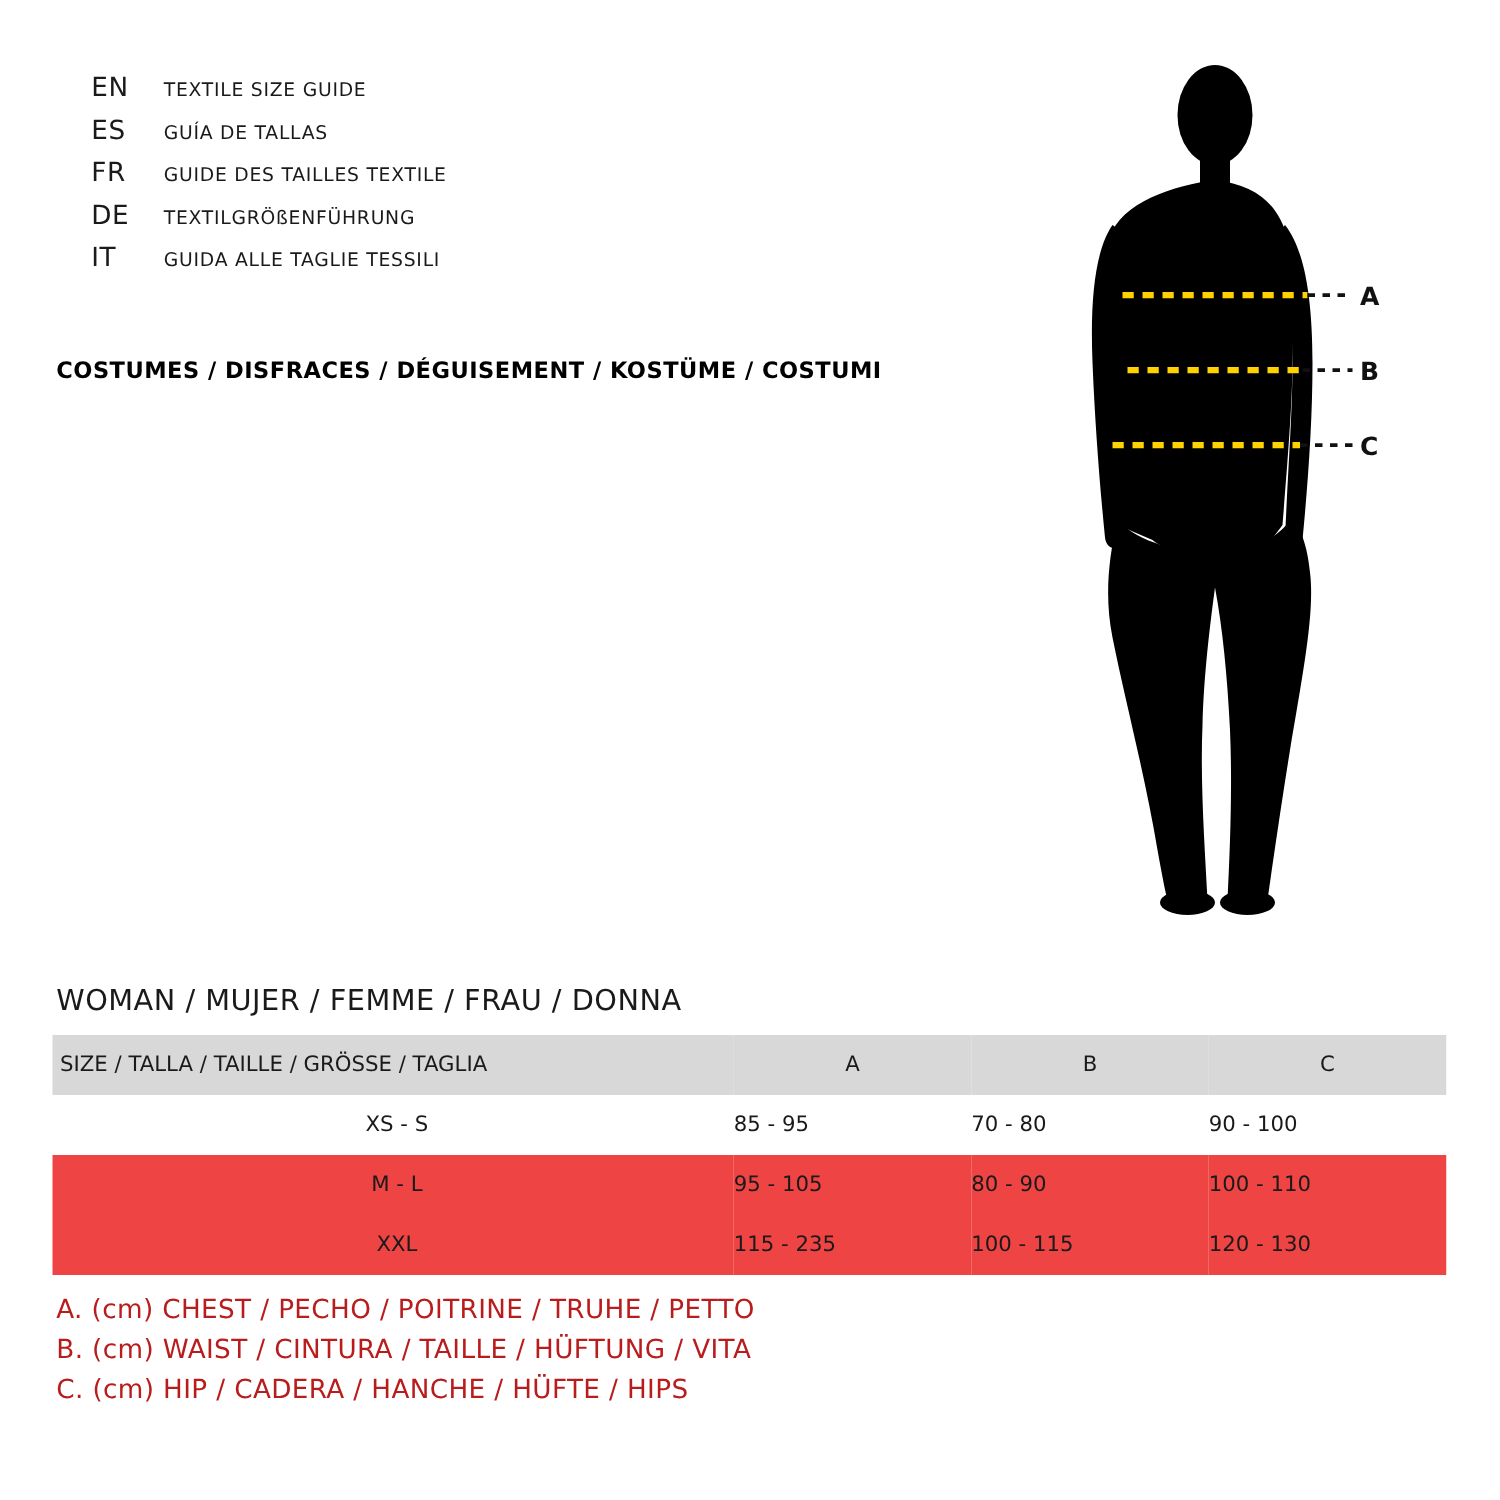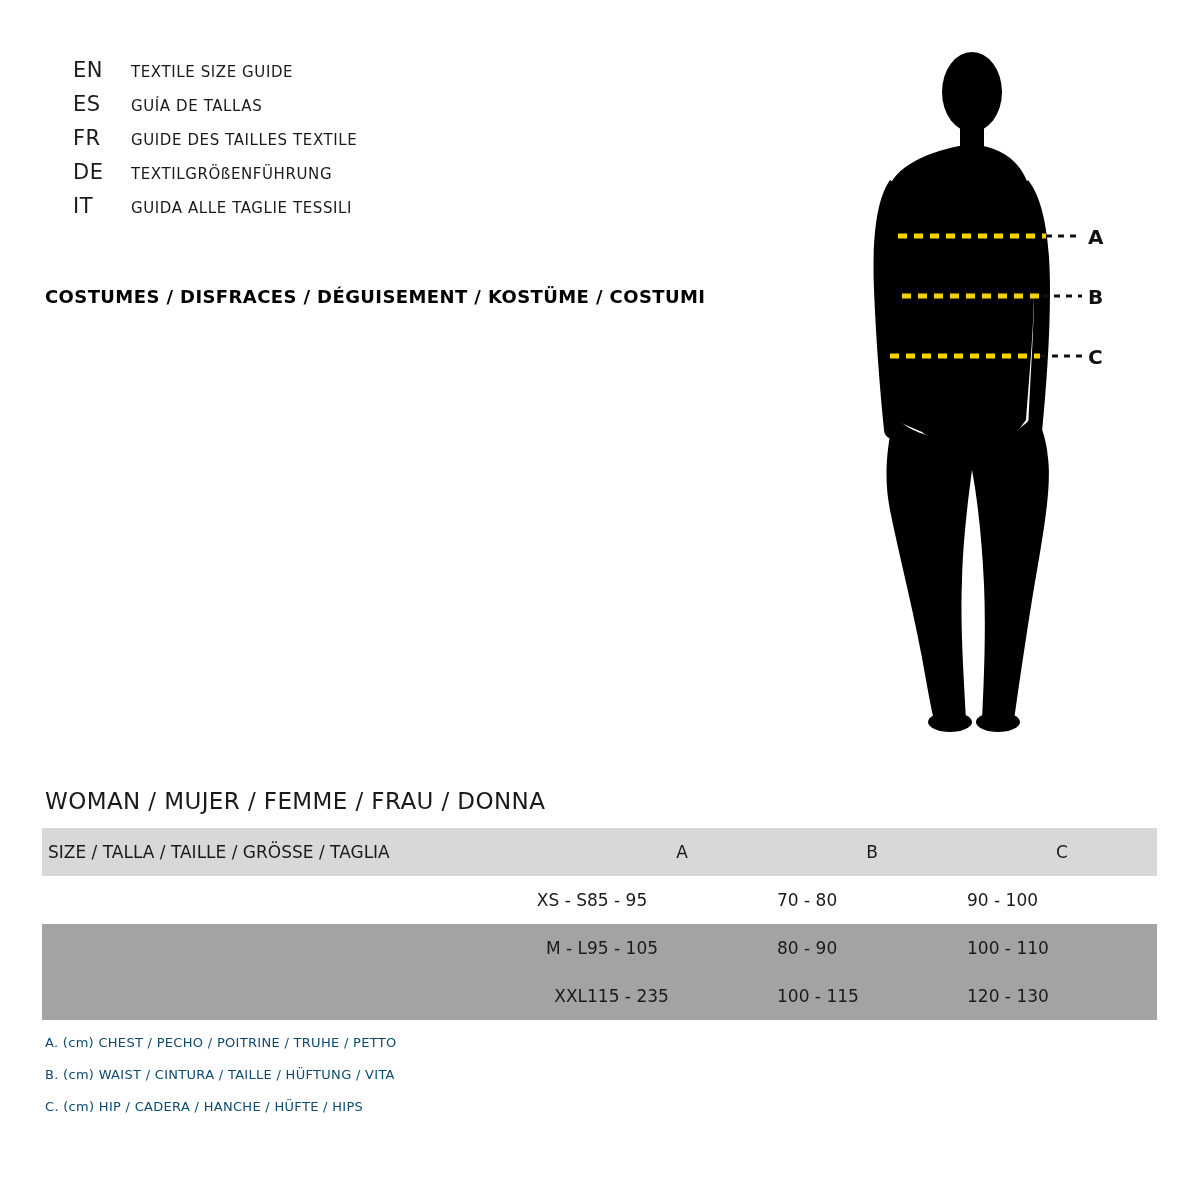--- a/index.html
+++ b/index.html
@@ -109,41 +109,41 @@
     text-align: left;
     padding-left: 6px;
     font-size: 17px;
   }
   table.size-table th.col-m {
     text-align: center;
     width: 190px;
     font-size: 17px;
   }
   table.size-table tbody tr.odd { background: #ffffff; }
-  table.size-table tbody tr.even { background: #a3a3a3; }
+  table.size-table tbody tr.even { background: #ef4444; }
   table.size-table td.col-size {
-    text-align: right;
+    text-align: center;
     padding-left: 6px;
   }
   table.size-table td.col-m {
     text-align: left;
     width: 190px;
   }
 
   
   .legend {
     position: absolute;
     left: 45px;
     top: 1035px;
   }
   .legend-row {
-    font-size: 13px;
+    font-size: 21px;
     letter-spacing: 0.3px;
     height: 32px;
-    color: #0c4a6e;
+    color: #b91c1c;
   }
 </style>
 </head>
 <body>
 
 <div class="lang-block">
   <div class="lang-row">
     <span class="lang-code">EN</span>
     <span class="lang-text">TEXTILE SIZE GUIDE</span>
   </div>

